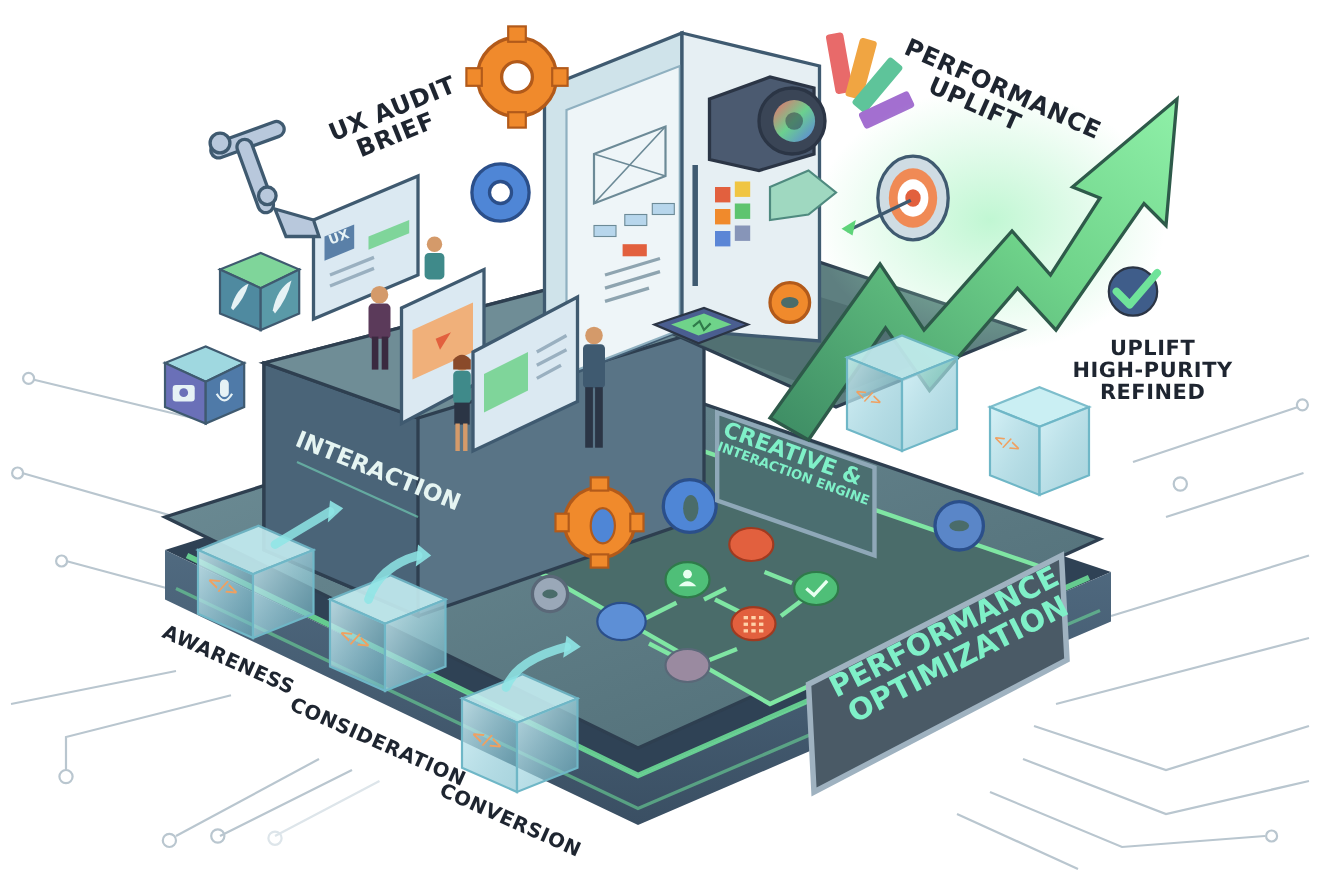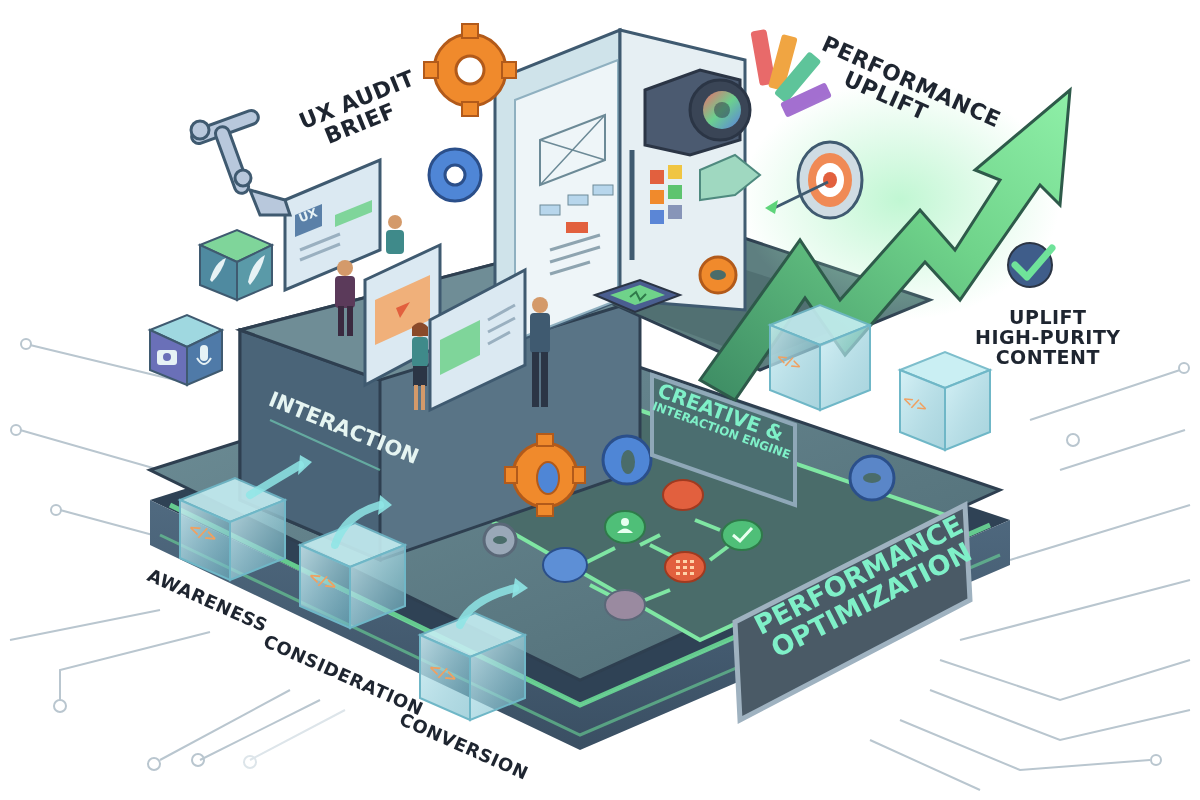--- a/index.html
+++ b/index.html
@@ -367,21 +367,21 @@
 </div>
 
 <div class="lbl" style="left:828px;top:32px;font-size:22px;transform:rotate(24deg);">
   <div>PERFORMANCE</div>
   <div style="padding-left:34px;">UPLIFT</div>
 </div>
 
 <div class="lbl lbl-c" style="left:975px;top:308px;font-size:19px;">
   <div>UPLIFT</div>
   <div>HIGH-PURITY</div>
-  <div>CONTENT</div>
+  <div>REFINED</div>
 </div>
 
 <div class="screen-lbl" style="left:274px;top:388px;font-size:21px;color:#e6f5f2;transform:rotate(22deg);">INTERACTION</div>
 
 <div class="screen-lbl" style="left:662px;top:380px;color:#7ff0c8;transform:rotate(20deg);">
   <div style="font-size:20px;">CREATIVE &amp;</div>
   <div style="font-size:12px;">INTERACTION ENGINE</div>
 </div>
 
 <div class="screen-lbl" style="left:750px;top:615px;color:#7ff0c8;transform:rotate(-27deg);text-align:center;">

